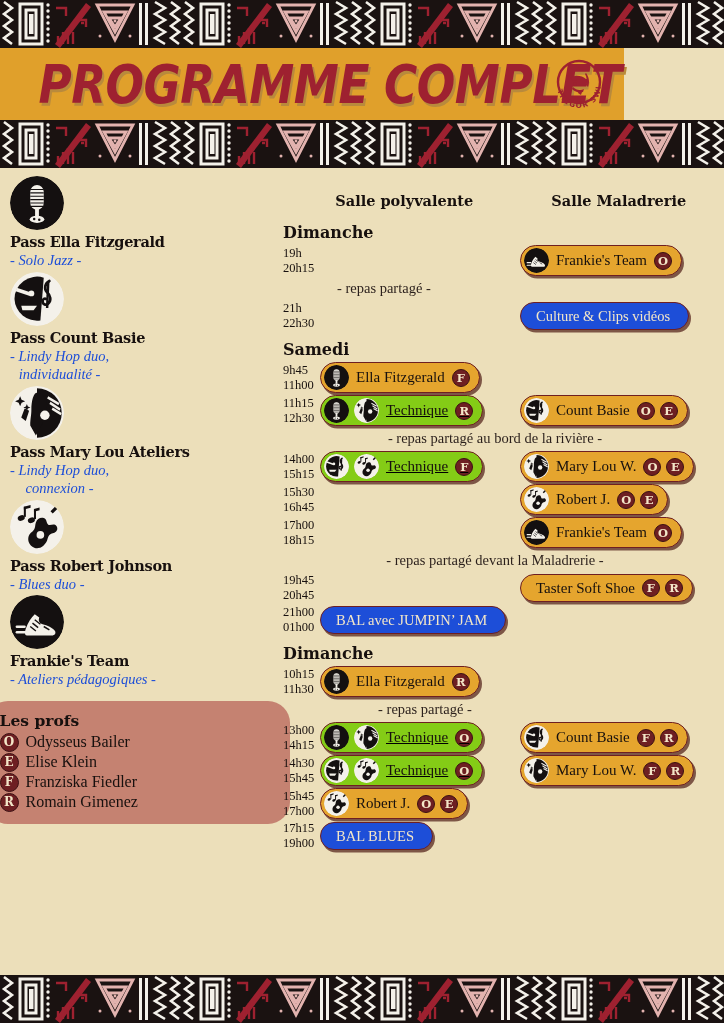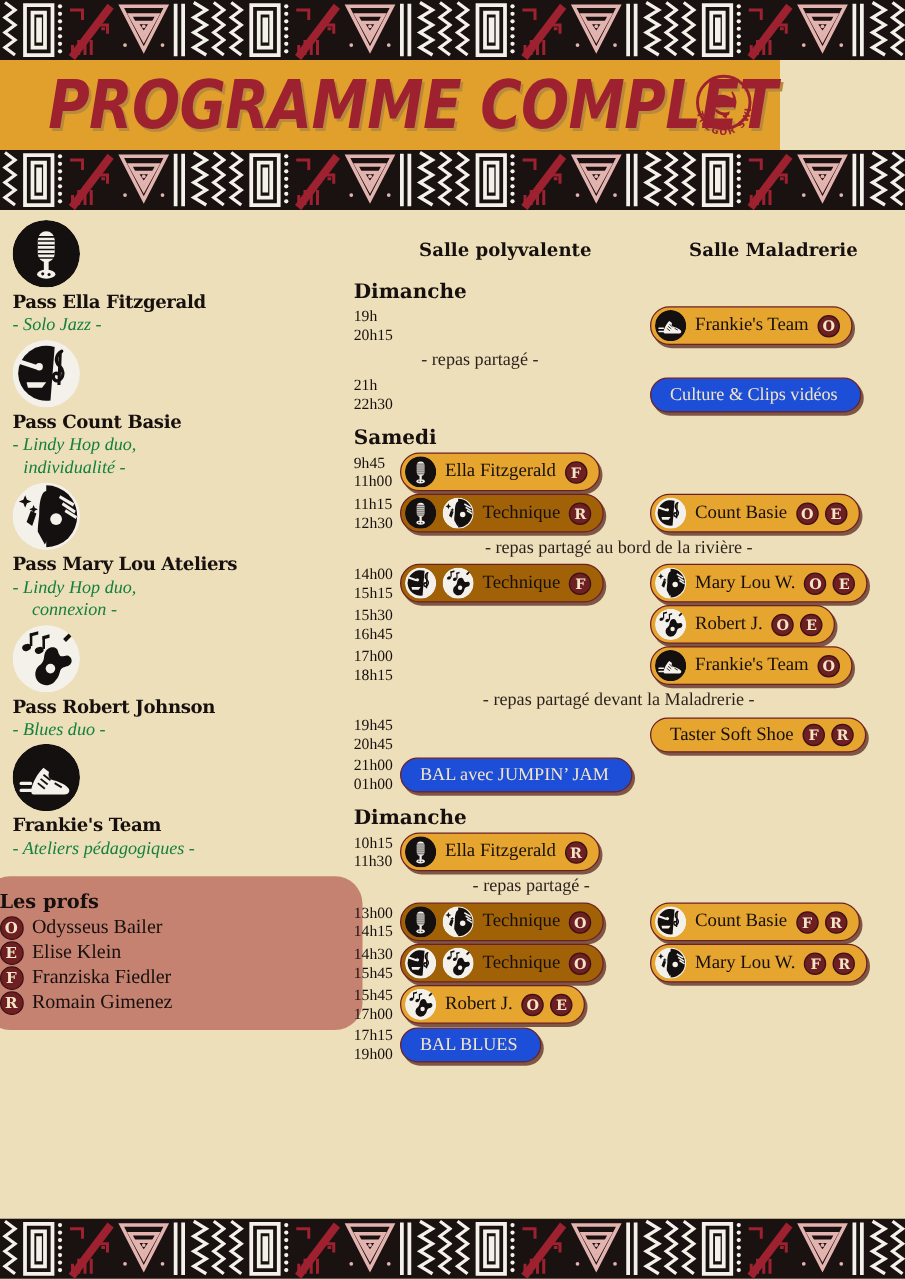--- a/index.html
+++ b/index.html
@@ -39,21 +39,21 @@
   
   .sidebar { width: 275px; padding: 4px 10px 0 10px; display: flex; flex-direction: column; align-items: center; }
   .pass-block { display: flex; flex-direction: column; align-items: flex-start; width: 100%; margin-bottom: 2px; }
   .pass-icon { width: 54px; height: 54px; border-radius: 50%; display: block; }
   .pass-name {
     font-family: "DejaVu Serif", serif; font-weight: bold;
     font-size: 14.5px; color: #17100e; margin-top: 3px; text-align: center; letter-spacing: -0.3px;
   }
   .pass-sub {
     font-family: "Liberation Serif", serif; font-style: italic;
-    font-size: 14.5px; color: #15803d; text-align: center; line-height: 1.28; margin-top: 1px;
+    font-size: 14.5px; color: #1d4ed8; text-align: center; line-height: 1.28; margin-top: 1px;
   }
   .profs-box {
     margin-top: 10px; width: 304px; background: #c58271;
     border-radius: 22px; padding: 10px 14px 12px 14px;
   }
   .profs-title { font-family: "DejaVu Serif", serif; font-weight: bold; font-size: 15.5px; color: #17100e; margin-bottom: 3px; }
   .prof-row { display: flex; align-items: center; gap: 7px; margin-top: 1px; }
   .prof-name { font-family: "Liberation Serif", serif; font-size: 16px; color: #17100e; }
   .badge {
     width: 19px; height: 19px; border-radius: 50%;
@@ -86,21 +86,21 @@
   .slot-mal  { width: 195px; flex: 0 0 195px; display: flex; }
 
   .pill {
     display: inline-flex; align-items: center; gap: 5px;
     border-radius: 18px; padding: 2px 9px 2px 3px;
     border: 1.6px solid #6e1f22;
     box-shadow: 2px 2.5px 0 #7d5646;
     min-height: 28px; white-space: nowrap;
   }
   .pill.orange { background: #e5a52e; }
-  .pill.rose   { background: #a16207; }
+  .pill.rose   { background: #84cc16; text-decoration: underline; }
   .pill.maroon { background: #1d4ed8; border-color: #6e1f22; padding: 3px 16px; }
   .pill.noicon { padding-left: 13px; }
   .pill-label {
     font-family: "Liberation Serif", serif; font-size: 15px; color: #17100e; padding: 0 2px;
   }
   .pill.maroon .pill-label { color: #f3e6c8; font-size: 14.5px; }
   .pill-icon { width: 25px; height: 25px; border-radius: 50%; flex: 0 0 auto; display: block; }
   .pill .badge { width: 18px; height: 18px; font-size: 11.5px; }
 
   .meal-note {

